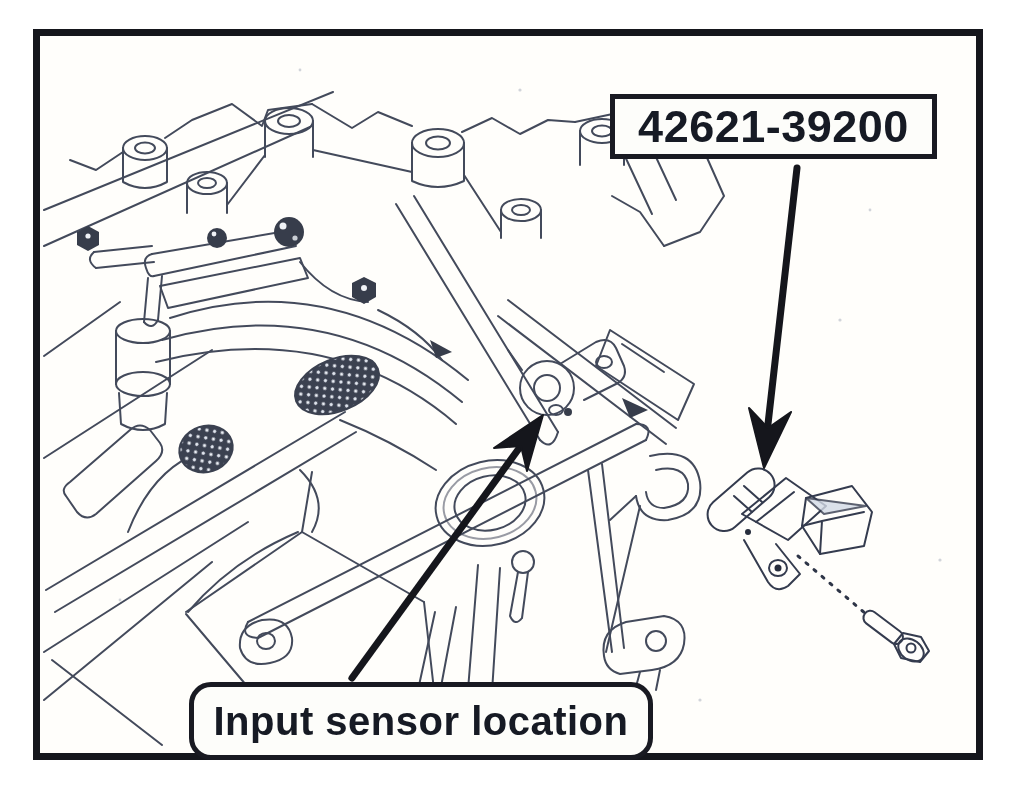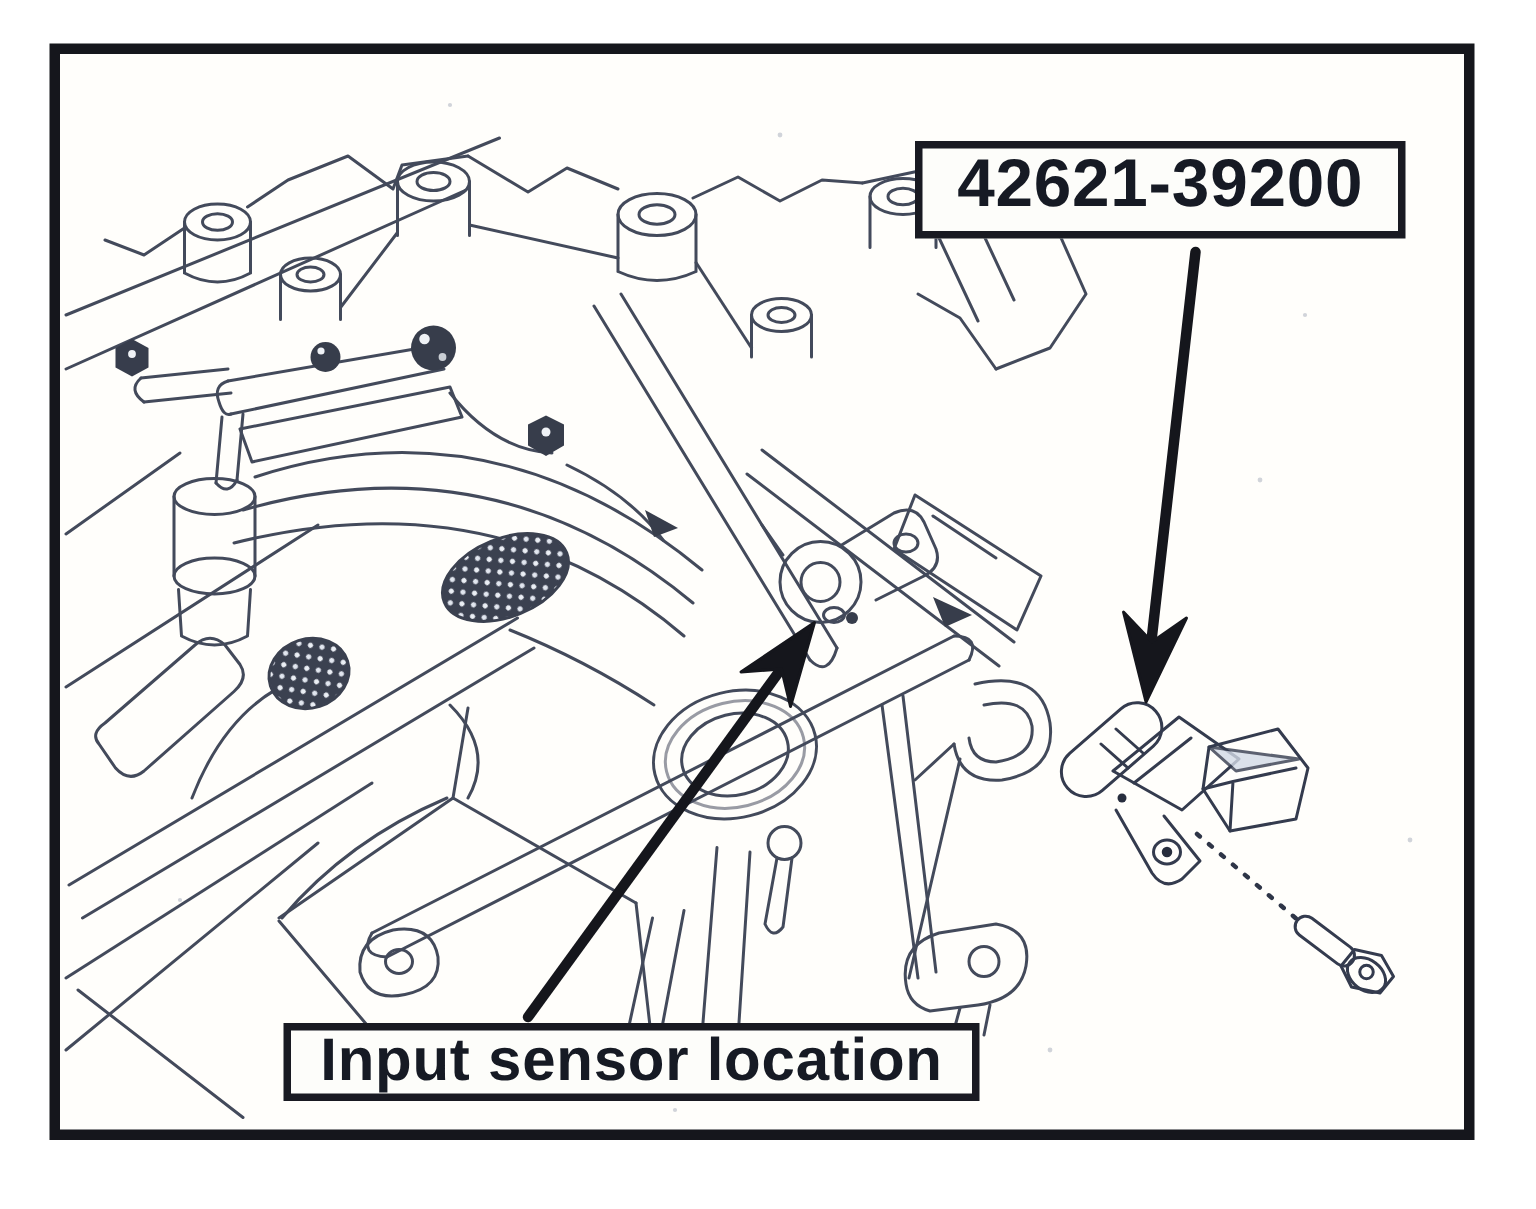--- a/index.html
+++ b/index.html
@@ -10,26 +10,26 @@
   }
   .stage{position:absolute;inset:0;width:1024px;height:806px;}
   .figure-frame{
     position:absolute;left:33px;top:29px;width:950px;height:731px;
     box-sizing:border-box;border:7px solid #15161c;background:#fffefb;
   }
   svg.art{position:absolute;left:0;top:0;width:1024px;height:806px;}
   .callout{
     position:absolute;box-sizing:border-box;
     border:5px solid #191a22;background:#fdfdfa;color:#161a24;
-    display:flex;align-items:flex-start;justify-content:center;
+    display:flex;align-items:center;justify-content:center;
     font-weight:bold;white-space:nowrap;line-height:1;
     letter-spacing:0.5px;
   }
   .callout.part{left:610px;top:94px;width:327px;height:65px;font-size:45px;}
-  .callout.loc{left:189px;top:682px;width:464px;height:52px;font-size:40px;}
+  .callout.loc{left:189px;top:682px;width:464px;height:78px;font-size:40px;border-radius:22px;}
 </style>
 </head>
 <body>
 
 <div class="stage">
 
   <div class="figure-frame"></div>
 
   <svg class="art" viewBox="0 0 1024 806" fill="none" stroke-linecap="round" stroke-linejoin="round">
     <defs>

